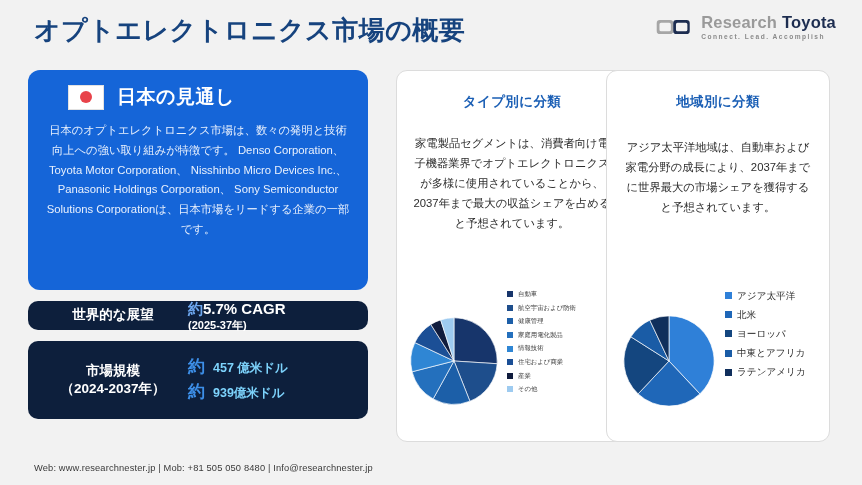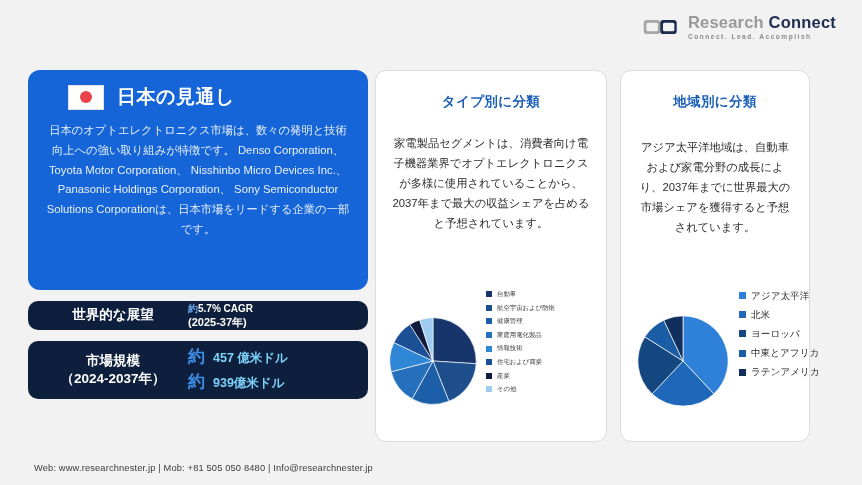--- a/index.html
+++ b/index.html
@@ -106,31 +106,31 @@
   .stat-card {
     background: #0d1f3c;
     border-radius: 10px;
     margin-top: 11px;
     display: flex;
     align-items: center;
     color: #ffffff;
     padding: 9px 10px;
   }
   .stat-card.outlook { height: 29px; }
-  .stat-card.size { height: 58px; }
+  .stat-card.size { height: 78px; }
   .stat-label {
     width: 150px;
     text-align: center;
     font-size: 13.5px;
     font-weight: bold;
     line-height: 1.35;
     flex: none;
   }
   .stat-value { flex: 1; }
-  .cagr-line1 { font-size: 10px; font-weight: bold; line-height: 1.3; }
+  .cagr-line1 { font-size: 15px; font-weight: bold; line-height: 1.3; }
   .cagr-line2 { font-size: 11px; font-weight: bold; line-height: 1.3; }
   .approx { color: #6ea8f0; }
   .size-row {
     display: flex;
     align-items: baseline;
     gap: 8px;
     line-height: 1.45;
   }
   .size-approx {
     color: #3d8fe8;
@@ -140,22 +140,22 @@
   .size-num { font-size: 12.5px; font-weight: bold; color: #7dd3fc; }
 
   
   .panel {
     position: absolute;
     background: #ffffff;
     border: 1px solid #dcdcdc;
     border-radius: 11px;
     top: 70px;
   }
-  .panel.mid { left: 375px; width: 232px; height: 372px; }
-  .panel.right { left: 620px; width: 190px; height: 372px; }
+  .panel.mid { left: 396px; width: 232px; height: 372px; }
+  .panel.right { left: 606px; width: 224px; height: 372px; }
   .panel-title {
     text-align: center;
     color: #1b5fb5;
     font-size: 13.5px;
     font-weight: bold;
     margin-top: 22px;
     letter-spacing: 0.4px;
   }
   .panel-body {
     color: #2c2c2c;
@@ -203,31 +203,32 @@
     color: #3a3a3a;
     letter-spacing: 0.15px;
   }
 </style>
 </head>
 <body>
 
 <div id="page">
 
   <div class="header">
+    <div class="page-title">オプトエレクトロニクス市場の概要</div>
 
     <div class="logo">
       <svg class="logo-mark" viewBox="0 0 48 28">
         <path d="M6 5 h13 a4 4 0 0 1 4 4 v10 a4 4 0 0 1 -4 4 h-13 a4 4 0 0 1 -4 -4 v-10 a4 4 0 0 1 4 -4 z
                  M7.5 8.5 h10.5 a2 2 0 0 1 2 2 v7 a2 2 0 0 1 -2 2 h-10.5 a2 2 0 0 1 -2 -2 v-7 a2 2 0 0 1 2 -2 z" fill="#a6a6a6" fill-rule="evenodd"></path>
         <path d="M27 5 h13 a4 4 0 0 1 4 4 v10 a4 4 0 0 1 -4 4 h-13 a4 4 0 0 1 -4 -4 v-10 a4 4 0 0 1 4 -4 z
                  M28.5 8.5 h10.5 a2 2 0 0 1 2 2 v7 a2 2 0 0 1 -2 2 h-10.5 a2 2 0 0 1 -2 -2 v-7 a2 2 0 0 1 2 -2 z" fill="#1d2d50" fill-rule="evenodd"></path>
       </svg>
       <div class="logo-text">
         <div class="logo-title">
-          <span class="logo-research">Research</span><span>&nbsp;</span><span class="logo-nester">Connect</span>
+          <span class="logo-research">Research</span><span>&nbsp;</span><span class="logo-nester">Toyota</span>
         </div>
         <div class="logo-tag">Connect. Lead. Accomplish</div>
       </div>
     </div>
   </div>
 
   <div class="left-col">
 
     <div class="japan-card">
       <div class="japan-head">

